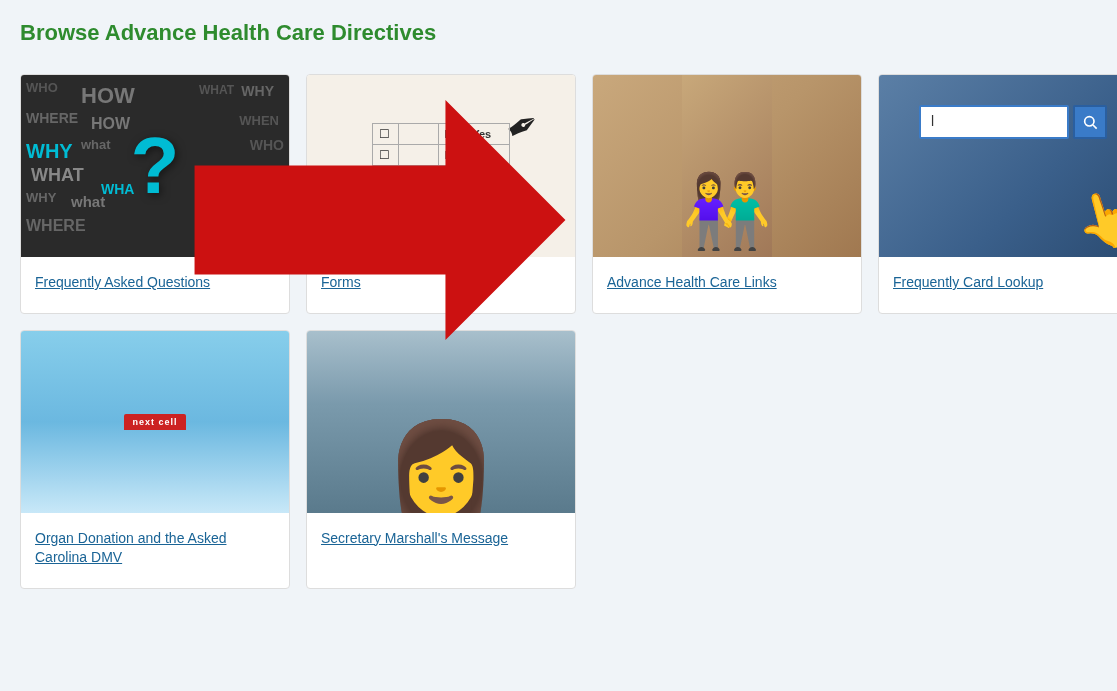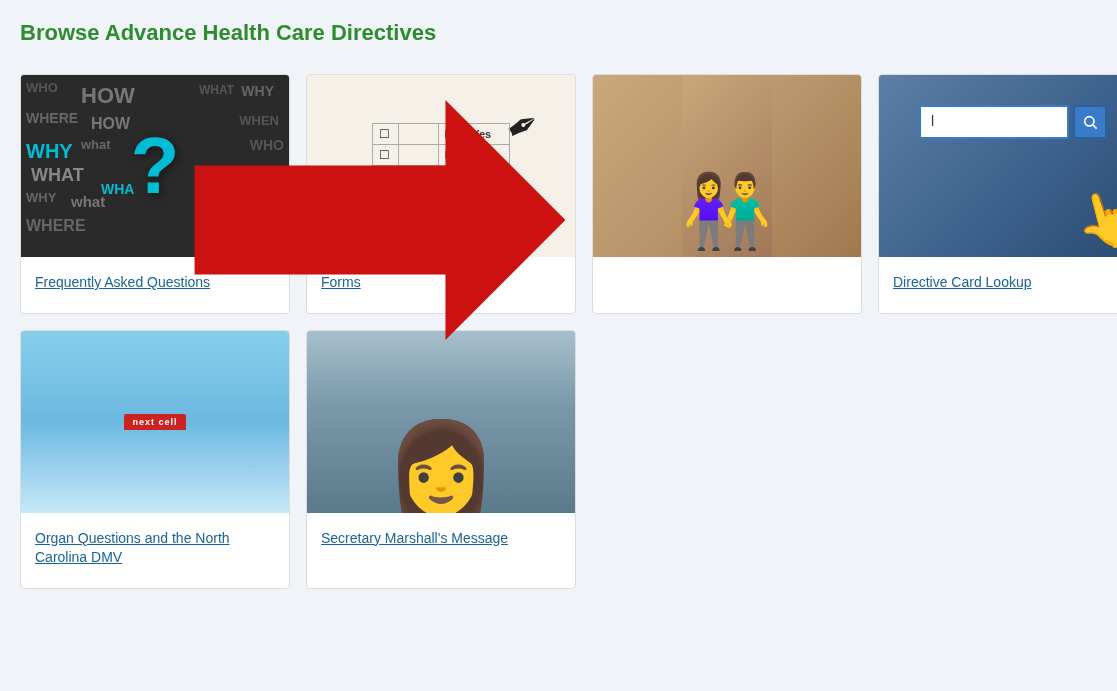--- a/index.html
+++ b/index.html
@@ -274,59 +274,62 @@
       </div>
     </div>
 
     <div class="card">
       <div class="card-image img-couple">
 
         <div style="display:flex;align-items:flex-end;justify-content:center;height:100%;padding-bottom:10px;background:linear-gradient(135deg,#c8a87a,#a07858);">
           <span style="font-size:72px;line-height:1;">👫</span>
         </div>
       </div>
+      <div class="card-body">
+        <a class="card-link">Advance Health Care Links</a>
+      </div>
     </div>
 
     <div class="card">
       <div class="card-image img-search">
         <div class="search-bar">
           <div class="search-input-mock">l</div>
           <div class="search-btn-mock">
             <svg width="16" height="16" viewBox="0 0 24 24">
               <circle cx="11" cy="11" r="7" stroke="white" stroke-width="2.5" fill="none"></circle>
               <line x1="16.5" y1="16.5" x2="22" y2="22" stroke="white" stroke-width="2.5"></line>
             </svg>
           </div>
         </div>
 
         <div style="position:absolute;bottom:5px;right:5px;font-size:55px;transform:rotate(-15deg);color:#d0c0b0;">👆</div>
       </div>
       <div class="card-body">
-        <a class="card-link">Directive Card Lookup</a>
+        <a class="card-link">Frequently Card Lookup</a>
       </div>
     </div>
 
   </div>
 
   <svg class="big-arrow" viewBox="0 0 340 220" xmlns="http://www.w3.org/2000/svg" style="position:absolute;left:165px;top:80px;z-index:20;pointer-events:none;width:390px;height:240px;">
     <polygon points="0,60 230,60 230,0 340,110 230,220 230,160 0,160" fill="#cc1111" stroke="none"></polygon>
   </svg>
 
   <div class="grid-row">
 
     <div class="card">
       <div class="card-image img-organ">
         <div style="display:flex;flex-direction:column;align-items:center;justify-content:center;height:100%;background:linear-gradient(180deg,#87ceeb 0%,#6bb8e0 50%,#c8e8f8 100%);width:100%;">
           <div class="organ-sign">
             <div class="organ-sign-top">next cell</div>
           </div>
         </div>
       </div>
       <div class="card-body">
-        <a class="card-link">Organ Questions and the North Carolina DMV</a>
+        <a class="card-link">Organ Donation and the Asked Carolina DMV</a>
       </div>
     </div>
 
     <div class="card">
       <div class="card-image img-secretary">
         <div style="display:flex;align-items:flex-end;justify-content:center;height:100%;width:100%;background:linear-gradient(180deg,#a8bfcc 0%,#7a9aac 40%,#5a7a8c 100%);">
           <span style="font-size:90px;line-height:1;">👩</span>
         </div>
       </div>
       <div class="card-body">

